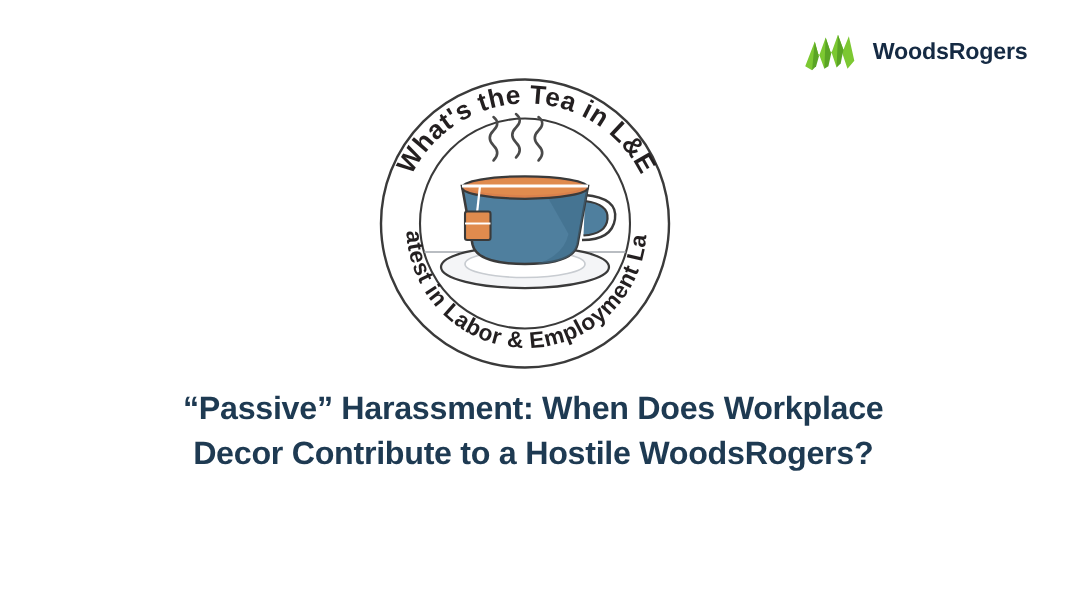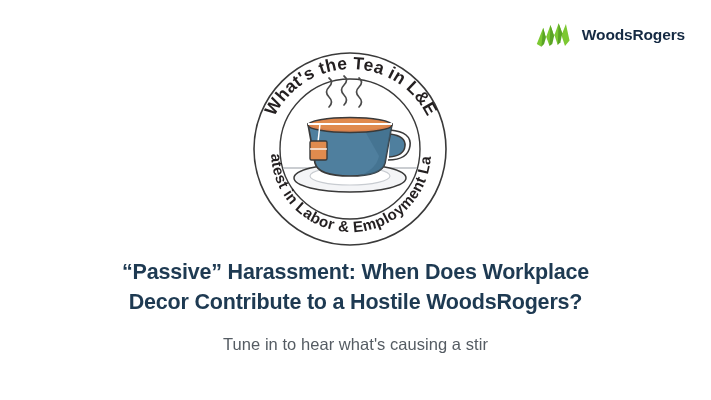--- a/index.html
+++ b/index.html
@@ -160,16 +160,15 @@
         </g>
       </g>
     </svg>
   </div>
 
   <div class="title-block">
     <h1 class="slide-title">
       <span>“Passive” Harassment: When Does Workplace</span><br>
       <span>Decor Contribute to a Hostile WoodsRogers?</span>
     </h1>
-    <p class="slide-subtitle">Tune in to hear what's causing a stir</p>
   </div>
 
 </div>
 
 </body></html>

